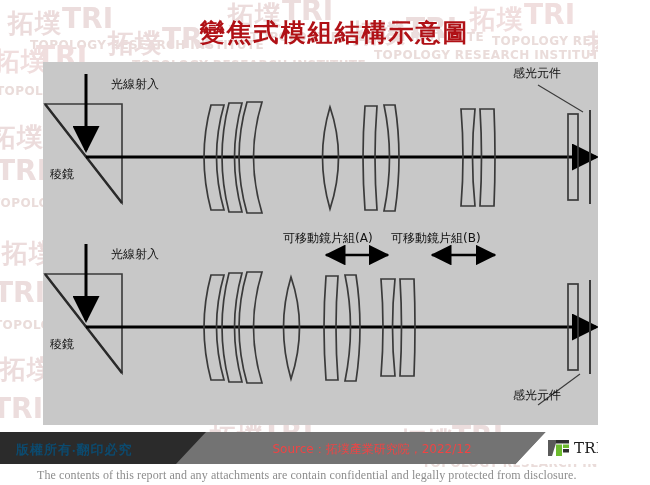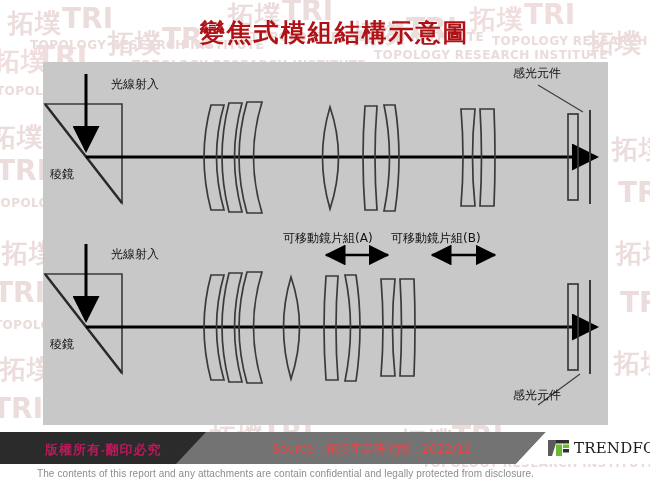--- a/index.html
+++ b/index.html
@@ -2,21 +2,21 @@
 <html><head>
 <meta charset="utf-8">
 <style>
   html,body{margin:0;padding:0;}
   body{
     width:650px;height:485px;
     background:#ffffff;
     font-family:"DejaVu Sans","Liberation Sans",sans-serif;
     overflow:hidden;position:relative;
   }
-  #page{position:absolute;inset:0;width:650px;height:485px;overflow:hidden;background:#fff;}
+  #page{position:absolute;inset:0;width:598px;height:485px;overflow:hidden;background:#fff;}
 
   
   .wm-layer{position:absolute;inset:0;overflow:hidden;pointer-events:none;}
   .wm{
     position:absolute;
     font-family:"DejaVu Sans","Liberation Sans",sans-serif;
     font-weight:bold;
     color:#e9d9d9;
     white-space:nowrap;
     user-select:none;
@@ -68,40 +68,40 @@
     position:absolute;left:176px;top:0;height:32px;width:370px;
     background:#737373;
     clip-path:polygon(30px 0,370px 0,340px 32px,0 32px);
   }
   .fb-right{
     position:absolute;left:516px;top:0;height:32px;width:134px;
     background:#ffffff;
     clip-path:polygon(30px 0,134px 0,134px 32px,0 32px);
   }
   .copy-text{
-    position:absolute;left:45px;top:8px;
-    font-size:13px;font-weight:bold;color:#be185d;letter-spacing:1px;
+    position:absolute;left:16px;top:8px;
+    font-size:13px;font-weight:bold;color:#0c4a6e;letter-spacing:1px;
     font-family:Liberation Serif, serif;
   }
   .source-text{
     position:absolute;left:222px;top:9px;width:300px;text-align:center;
     font-size:12px;color:#ef4444;
     font-family:"DejaVu Sans","Liberation Sans",sans-serif;
   }
   .brand{
     position:absolute;left:548px;top:5px;height:22px;display:flex;align-items:center;gap:4px;
   }
   .brand-name{
     font-family:"DejaVu Serif","Liberation Serif",serif;
     font-size:15px;color:#1a1a1a;letter-spacing:.2px;
   }
   .disclaimer{
     position:absolute;left:37px;top:36px;
-    font-size:10px;color:#8d8d8d;
-    font-family:Liberation Sans, sans-serif;
+    font-size:12px;color:#8d8d8d;
+    font-family:Liberation Serif, serif;
     letter-spacing:.1px;
   }
 </style>
 </head>
 <body>
 
 <div id="page">
 
   <div class="wm-layer">
     <span class="wm cn" style="left:8px;  top:6px;  transform:rotate(0deg);">拓墣</span>

